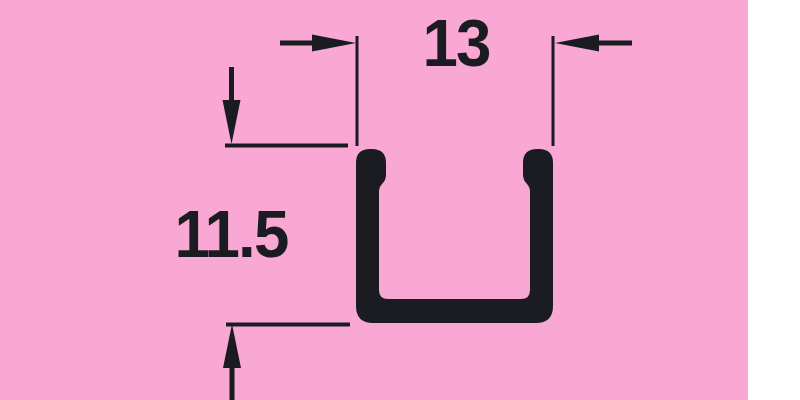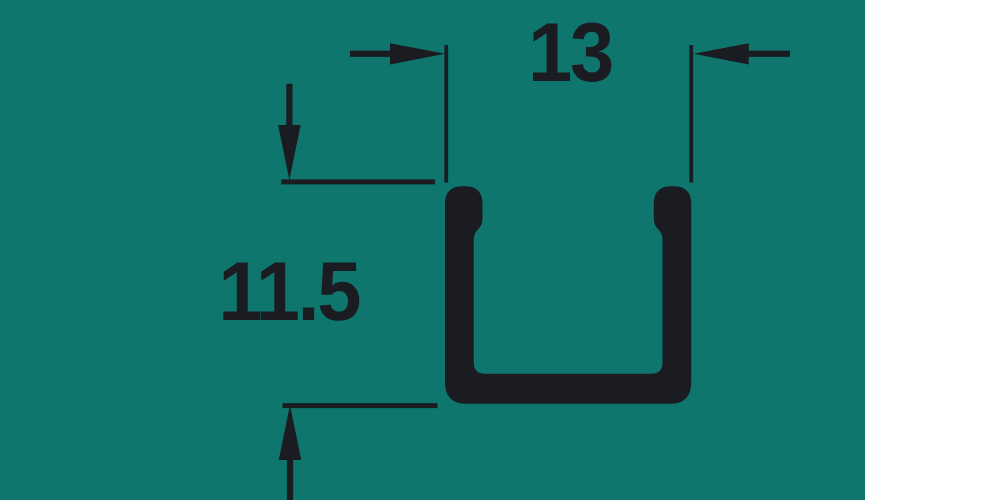--- a/index.html
+++ b/index.html
@@ -3,23 +3,23 @@
 <meta charset="utf-8">
 <style>
   html, body {
     margin: 0;
     padding: 0;
     background: #ffffff;
     font-family: "Liberation Sans", sans-serif;
   }
   .canvas {
     position: relative;
-    width: 692px;
+    width: 748px;
     height: 400px;
-    background: #0f766e;
+    background: #f9a8d4;
     overflow: hidden;
   }
   .canvas svg {
     position: absolute;
     left: 0;
     top: 0;
     display: block;
   }
   .dim-label {
     position: absolute;

